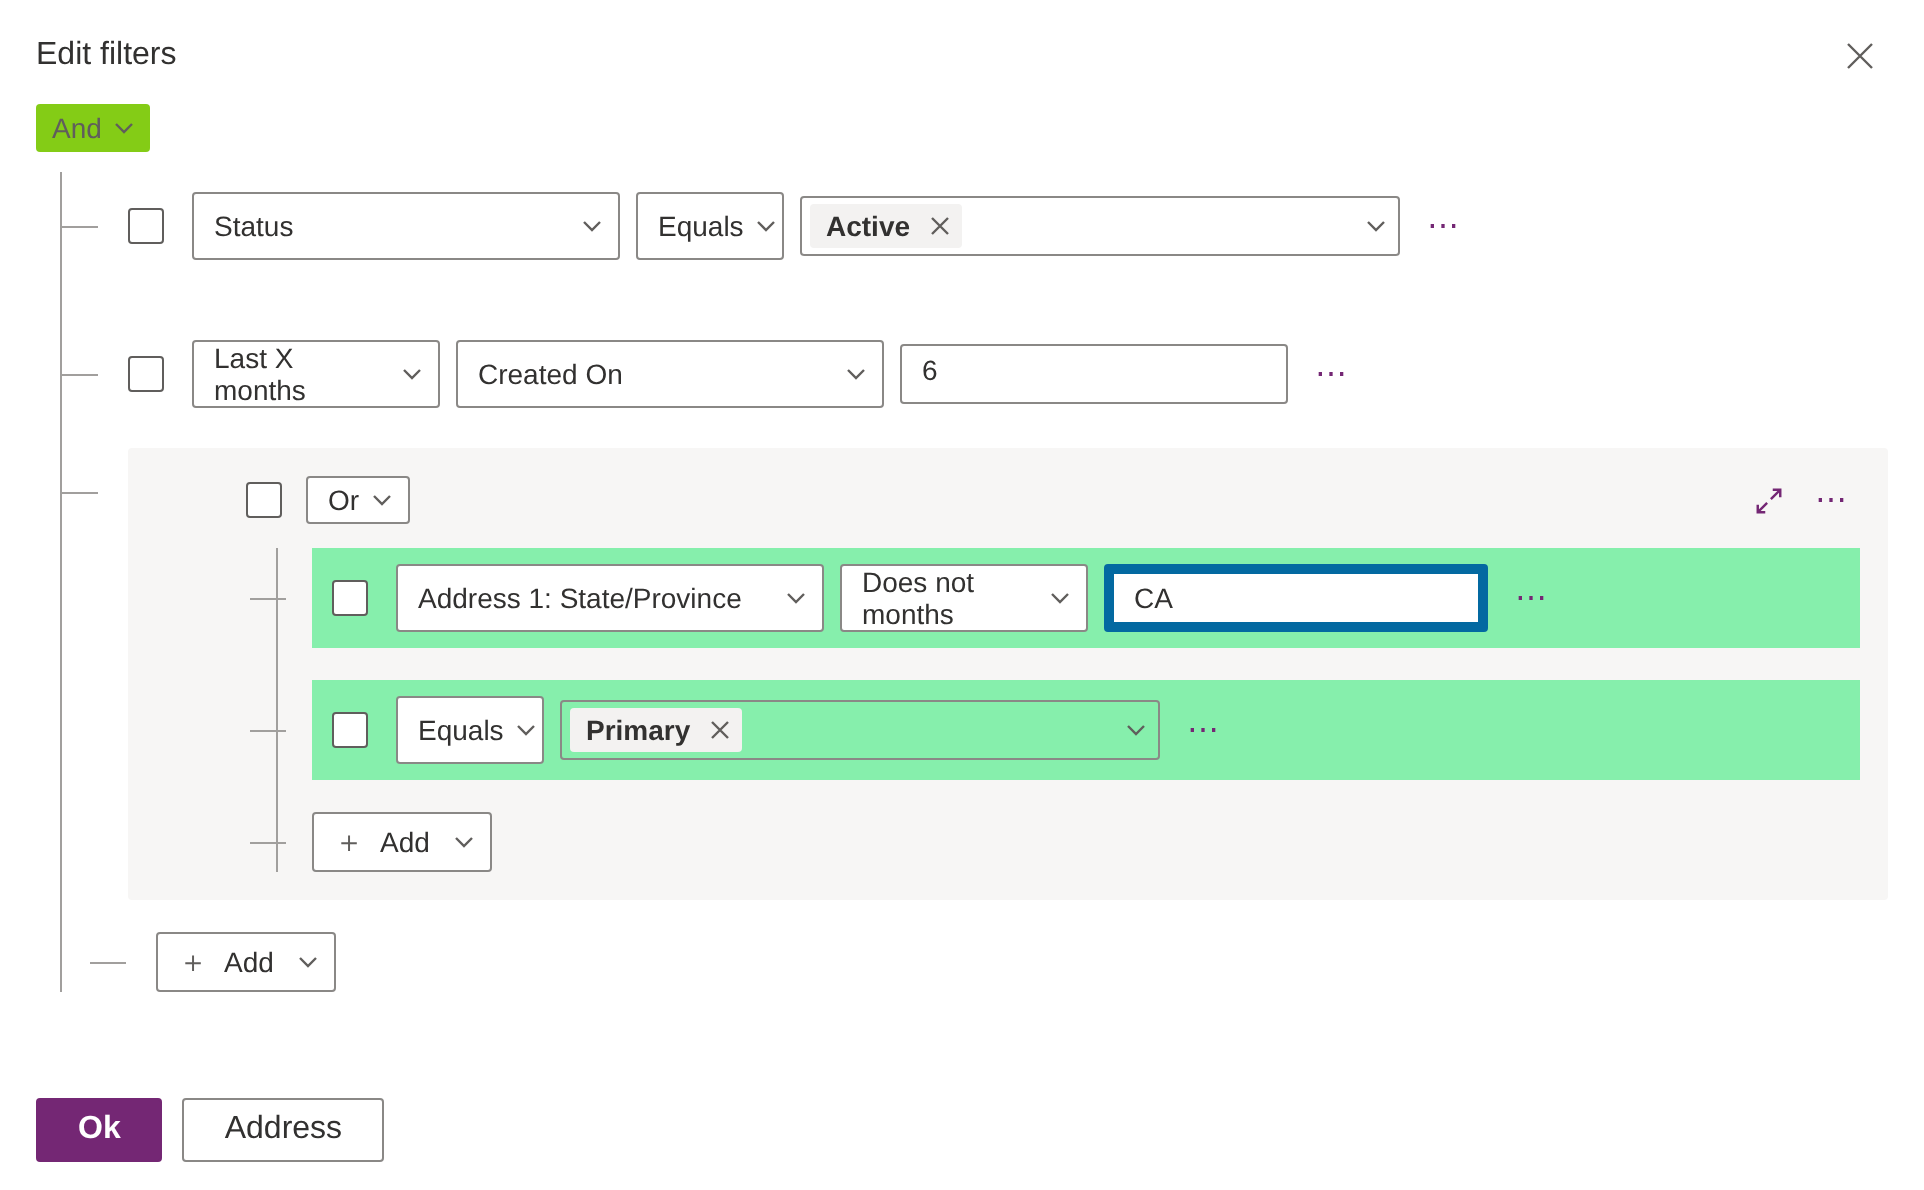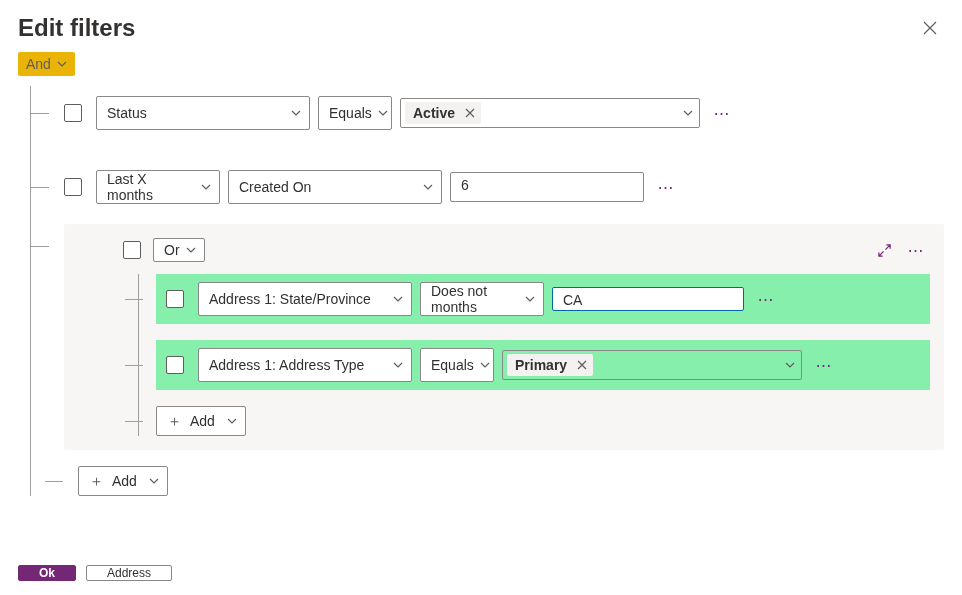--- a/index.html
+++ b/index.html
@@ -13,37 +13,37 @@
     height: 595px;
     position: relative;
   }
   .dialog-header {
     display: flex;
     align-items: center;
     justify-content: space-between;
     padding: 14px 18px 8px 18px;
   }
   .dialog-title {
-    font-size: 24px;
-    font-weight: 700;
+    font-size: 16px;
+    font-weight: 400;
   }
   .close-btn {
     width: 28px; height: 28px;
     display: flex; align-items: center; justify-content: center;
     cursor: pointer;
     color: #605e5c;
   }
   .close-btn svg { width: 14px; height: 14px; }
   .body {
     padding: 2px 18px 0 18px;
   }
   .root-group-op {
     display: inline-flex;
     align-items: center;
-    background: #eab308;
+    background: #84cc16;
     border-radius: 2px;
     padding: 4px 8px;
     cursor: pointer;
     color: #605e5c;
     margin-left: 0;
   }
   .group-op {
     display: inline-flex;
     align-items: center;
     background: #fff;
@@ -112,24 +112,24 @@
     display: flex;
     align-items: center;
     justify-content: space-between;
     border: 1px solid #8a8886;
     border-radius: 2px;
     padding: 2px 6px 2px 4px;
     height: 30px;
   }
   .dd-value-text {
     width: 192px;
-    border: 1px solid #0369a1;
+    border: 5px solid #0369a1;
     border-radius: 2px;
     padding: 4px 10px;
-    height: 24px;
+    height: 34px;
     background: #fff;
   }
   .dd-value-num {
     width: 194px;
     border: 1px solid #8a8886;
     border-radius: 2px;
     padding: 4px 10px;
     height: 30px;
     background: #fff;
   }
@@ -256,23 +256,23 @@
   .footer {
     position: absolute;
     left: 18px;
     bottom: 14px;
     display: flex;
     gap: 10px;
   }
   .btn {
     padding: 6px 20px;
     border-radius: 2px;
-    font-size: 12px;
-    cursor: pointer;
-    height: 16px;
+    font-size: 16px;
+    cursor: pointer;
+    height: 32px;
     display: inline-flex;
     align-items: center;
     justify-content: center;
   }
   .btn-primary {
     background: #742774;
     color: #fff;
     border: 1px solid #742774;
     font-weight: 600;
   }
@@ -401,26 +401,20 @@
           </div>
           <div class="dd-value-text">
             <span>CA</span>
           </div>
           <div class="more-btn">⋯</div>
         </div>
 
         <div class="subrow">
           <div class="subrow-branch"></div>
           <div class="chk"></div>
-          <div class="dd dd-field">
-            <span>Address 1: Address Type</span>
-            <span class="chevron"><svg viewBox="0 0 10 10">
-                  <path class="chev-svg" d="M1 3 L5 7 L9 3"></path>
-                </svg></span>
-          </div>
           <div class="dd dd-op-eq">
             <span>Equals</span>
             <span class="chevron"><svg viewBox="0 0 10 10">
                   <path class="chev-svg" d="M1 3 L5 7 L9 3"></path>
                 </svg></span>
           </div>
           <div class="dd-value-tags">
             <span class="tag">
               <span>Primary</span>
               <span class="x"><svg viewBox="0 0 10 10">

